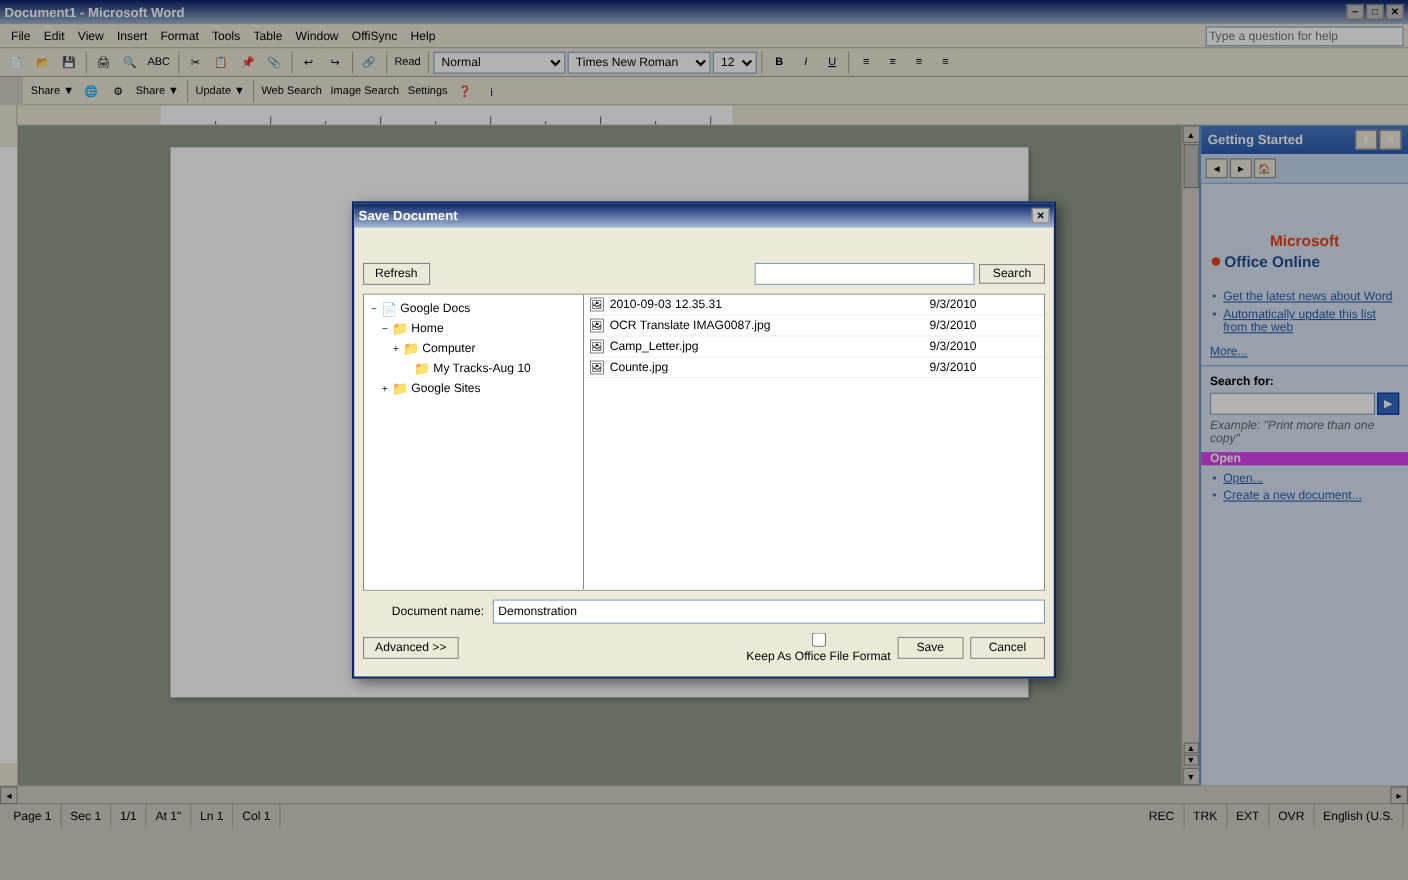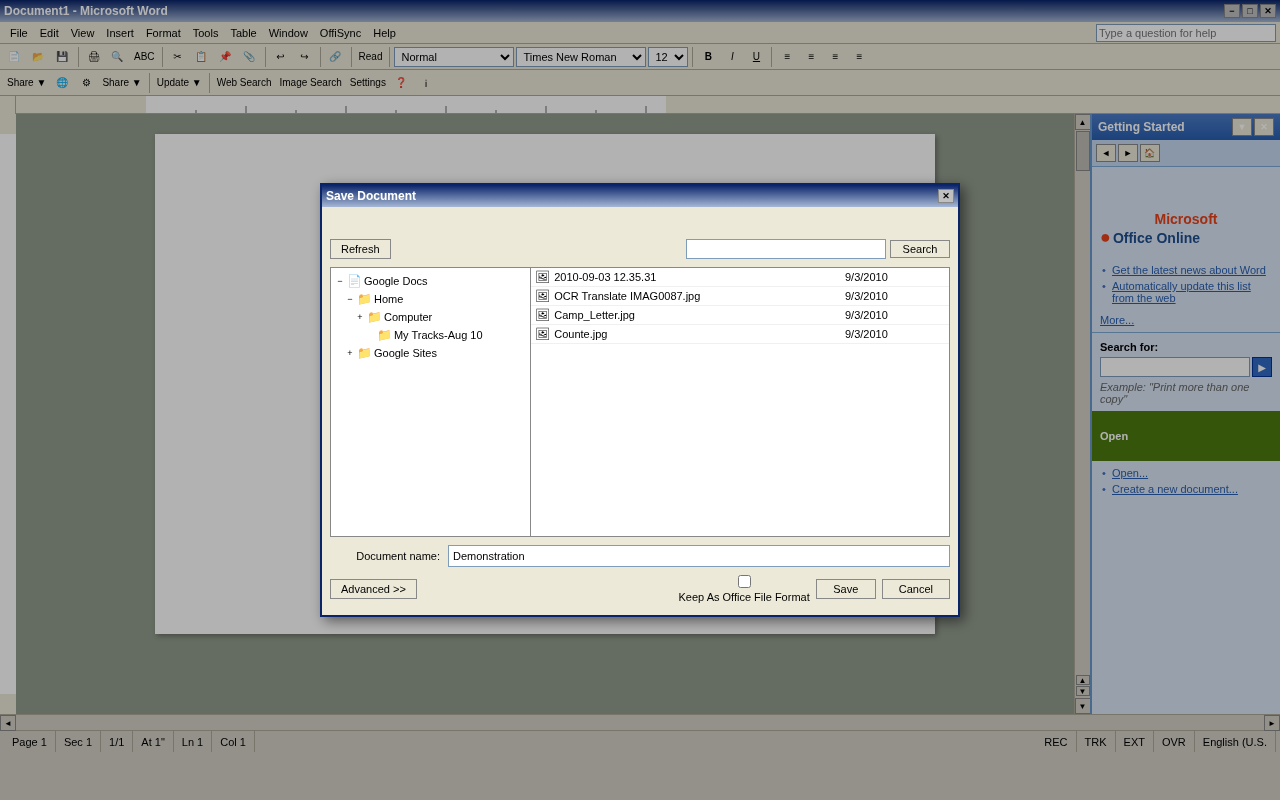--- a/index.html
+++ b/index.html
@@ -59,21 +59,21 @@
       display: flex; align-items: center; justify-content: center;
       cursor: pointer; padding: 0 2px; font-size: 10px;
     }
     .tb-sep { width: 1px; height: 20px; background: #aca899; margin: 0 2px; }
     .tb-select {
       height: 20px; font-size: 11px; border: 1px solid #7f9db9; background: white;
       padding: 0 2px;
     }
 
     
-    #toolbar3 { height: 26px; }
+    #toolbar3 { height: 26px; margin-left: 21px; }
 
     
     #ruler-row {
       display: flex;
       background: #ece9d8;
       height: 18px;
       border-bottom: 1px solid #aca899;
     }
     #ruler-corner { width: 16px; height: 18px; background: #ece9d8; border-right: 1px solid #aca899; }
     #ruler-h { flex: 1; background: #ece9d8; position: relative; overflow: hidden; }
@@ -181,21 +181,21 @@
     }
     .rp-search-btn {
       width: 20px; height: 20px;
       background: #316ac5;
       border: 1px solid #003399;
       color: white;
       display: flex; align-items: center; justify-content: center;
       cursor: pointer; font-size: 10px;
     }
     #rp-example { padding: 0 8px 6px 8px; color: #666; font-style: italic; }
-    #rp-open-section { background: #4d7c0f; color: white; padding: 19px 8px; font-weight: bold; }
+    #rp-open-section { background: #d946ef; color: white; padding: 0 8px; font-weight: bold; }
     #rp-open-links { padding: 4px 8px; }
 
     
     #statusbar {
       background: #d4d0c8;
       height: 22px;
       display: flex;
       align-items: center;
       border-top: 1px solid #aca899;
       font-size: 11px;

